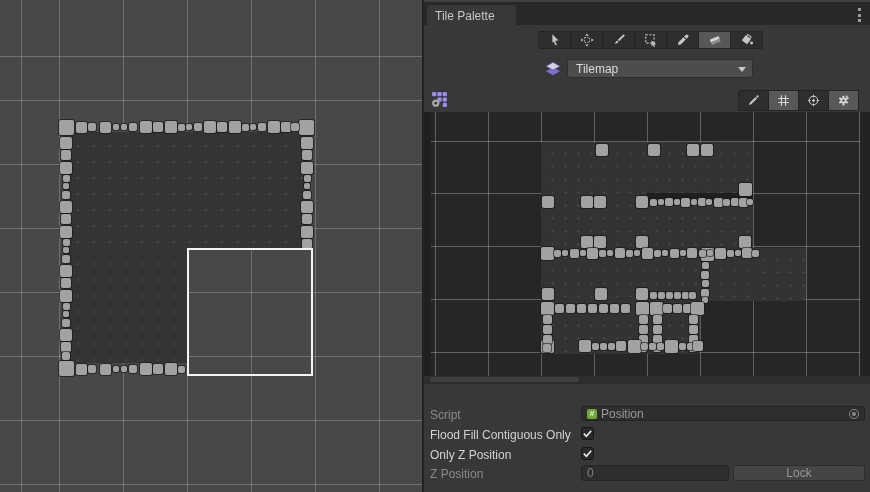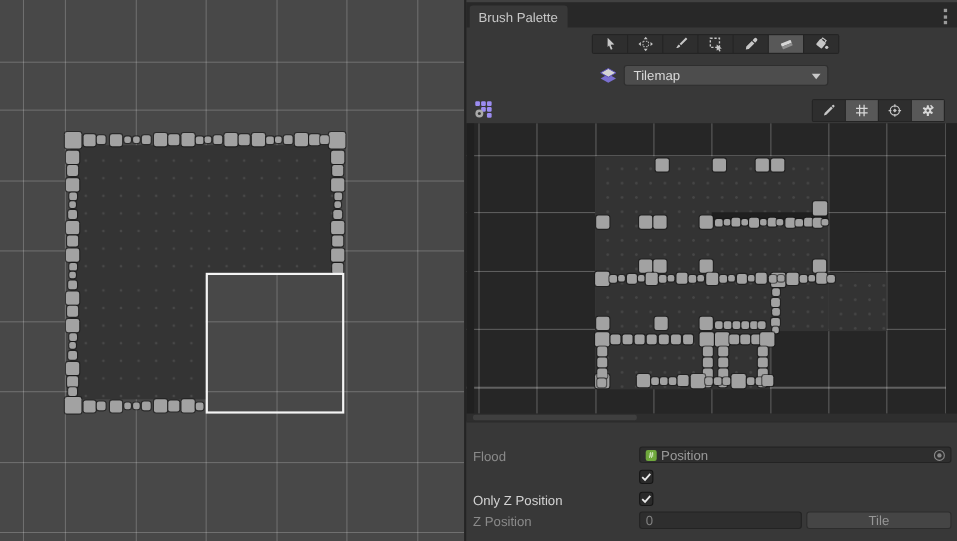--- a/index.html
+++ b/index.html
@@ -162,21 +162,21 @@
       <div class="tile" style="left: 153px; top: 364px; width: 10px; height: 10px;"></div>
       <div class="tile" style="left: 165px; top: 363px; width: 12px; height: 12px;"></div>
       <div class="tile" style="left: 178px; top: 365.5px; width: 7px; height: 7px;"></div>
     </div>
   <div id="selection-rect" style="left: 187px; top: 248px; width: 126px; height: 128px;"></div>
 </div>
 
 <div id="panel">
 
   <div id="tabbar">
-    <div id="tab-active">Brush Palette</div>
+    <div id="tab-active">Tile Palette</div>
     <div id="kebab">
         <i></i>
         <i></i>
         <i></i>
       </div>
   </div>
 
   <div id="tools">
     <div class="btn" title="select">
       <svg class="icon" width="14" height="14" viewBox="0 0 16 16">
@@ -400,39 +400,40 @@
       </div>
     <div id="pal-left-strip"></div>
     <div id="pal-right-strip"></div>
     <div id="pal-hscroll">
       <div id="pal-hthumb"></div>
     </div>
   </div>
 
   <div id="bottom">
 
-    <div class="lbl dis" style="left:6px; top:24px;">Flood</div>
+    <div class="lbl dis" style="left:6px; top:24px;">Script</div>
     <div class="field" style="left:157px; top:22px; width:284px; height:15px;">
       <span class="script-ico">#</span>
       <span>Position</span>
       <span id="obj-picker"></span>
     </div>
 
+    <div class="lbl" style="left:6px; top:44px;">Flood Fill Contiguous Only</div>
     <div class="checkbox checked" id="cb-flood" style="left:157px; top:43px;">
       <svg width="11" height="11" viewBox="0 0 12 12">
           <polyline points="2,6.2 4.8,9 10,3" fill="none" stroke="#e8e8e8" stroke-width="1.8"></polyline>
         </svg>
     </div>
 
     <div class="lbl" style="left:6px; top:64px;">Only Z Position</div>
     <div class="checkbox checked" id="cb-lock" style="left:157px; top:63px;">
       <svg width="11" height="11" viewBox="0 0 12 12">
           <polyline points="2,6.2 4.8,9 10,3" fill="none" stroke="#e8e8e8" stroke-width="1.8"></polyline>
         </svg>
     </div>
 
     <div class="lbl dis" style="left:6px; top:83px;">Z Position</div>
     <div class="field" style="left:157px; top:81px; width:148px; height:16px; color:#808080;">
       <span>0</span>
     </div>
-    <div id="reset-btn" style="left:309px; top:81px; width:132px; height:16px;">Tile</div>
+    <div id="reset-btn" style="left:309px; top:81px; width:132px; height:16px;">Lock</div>
   </div>
 </div>
 
 </body></html>

